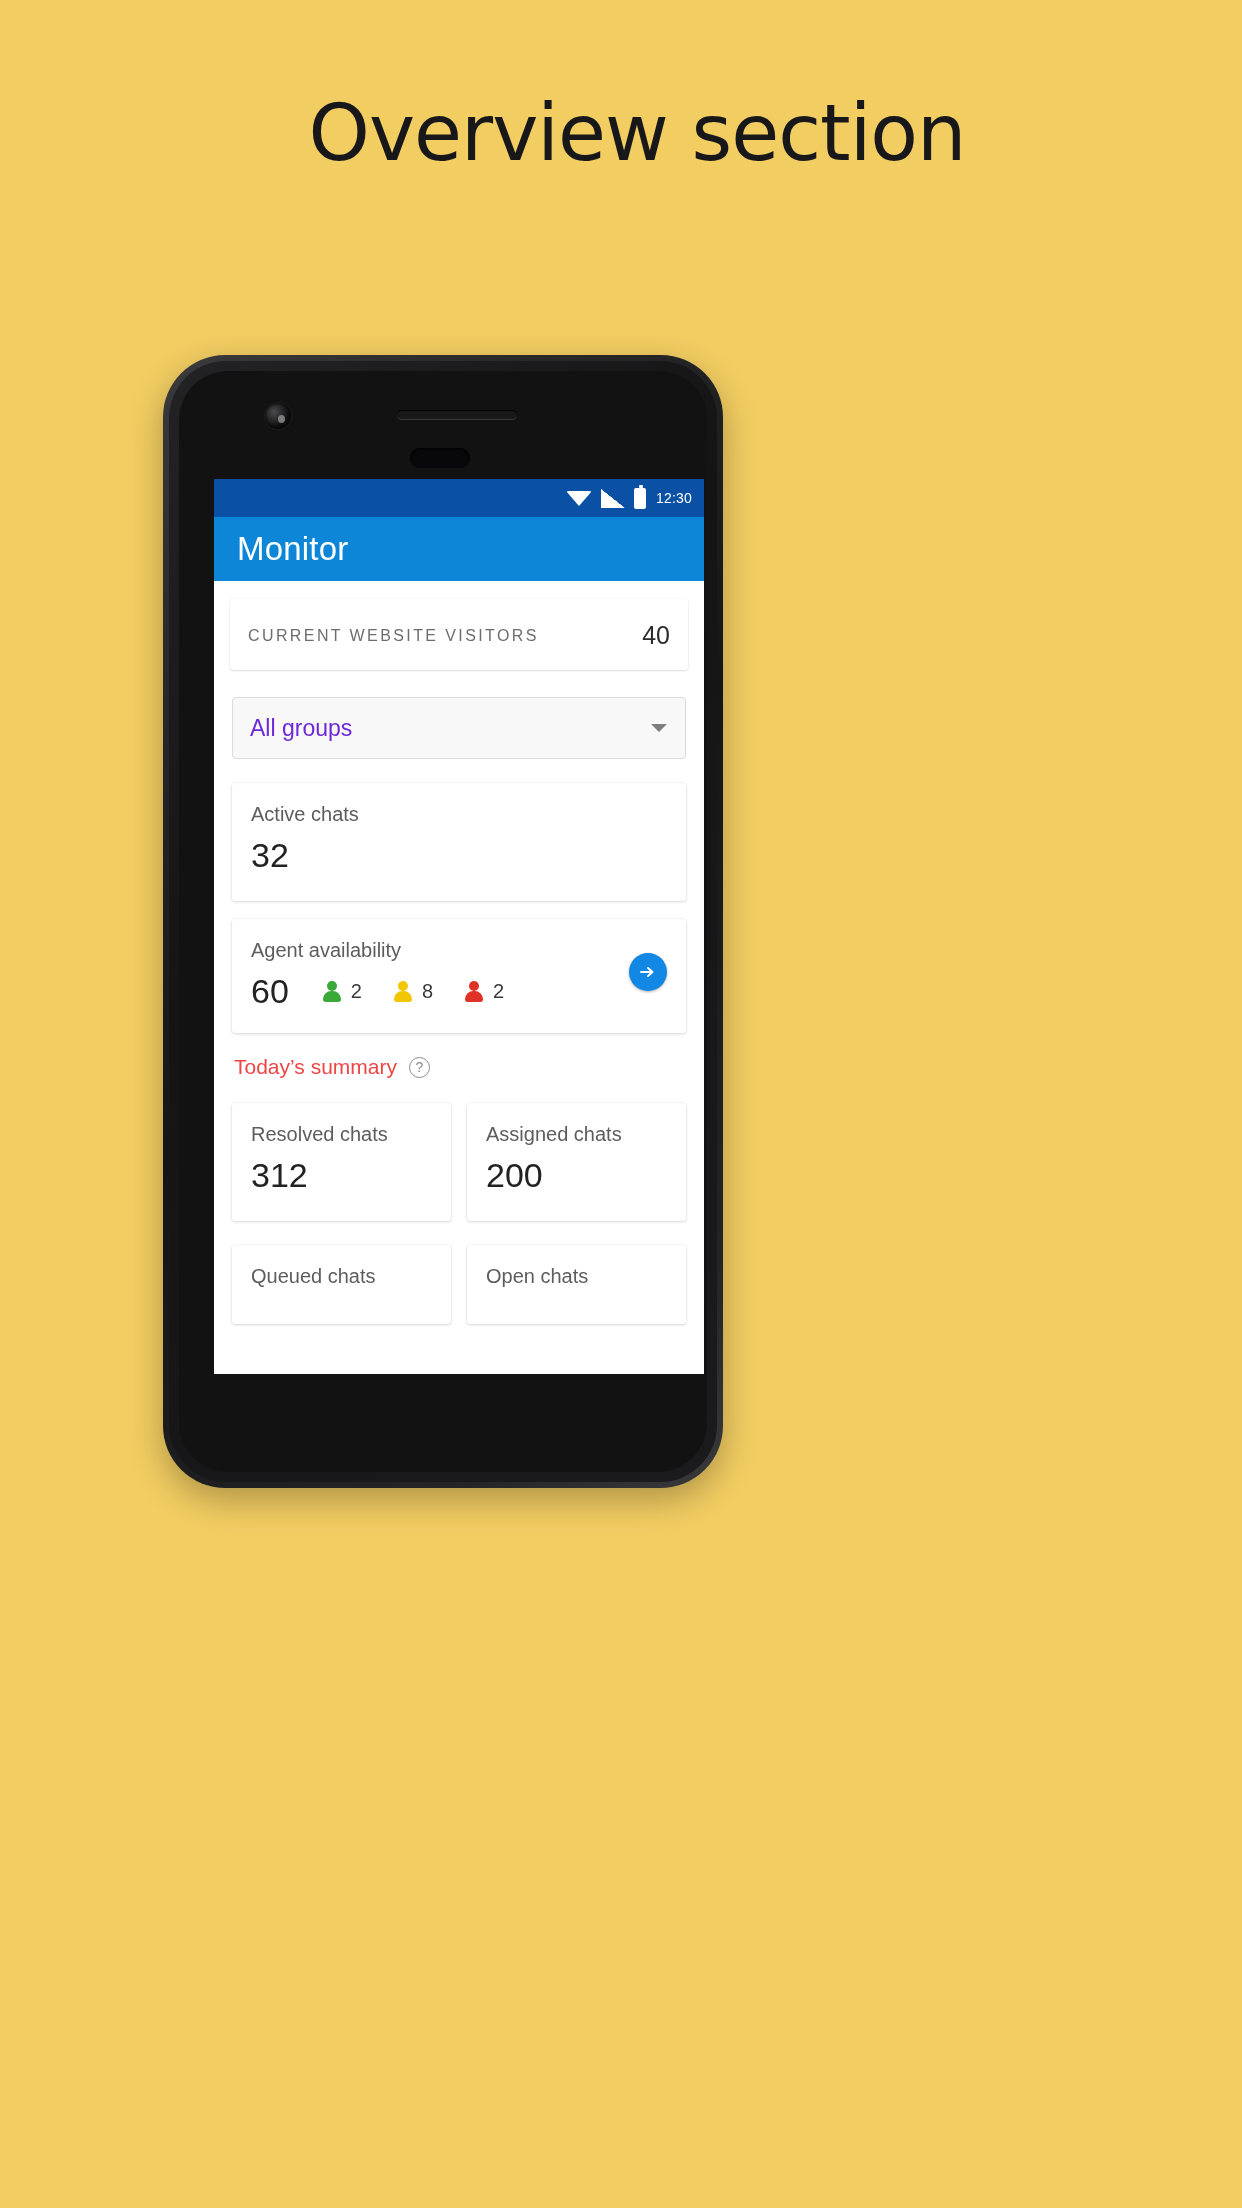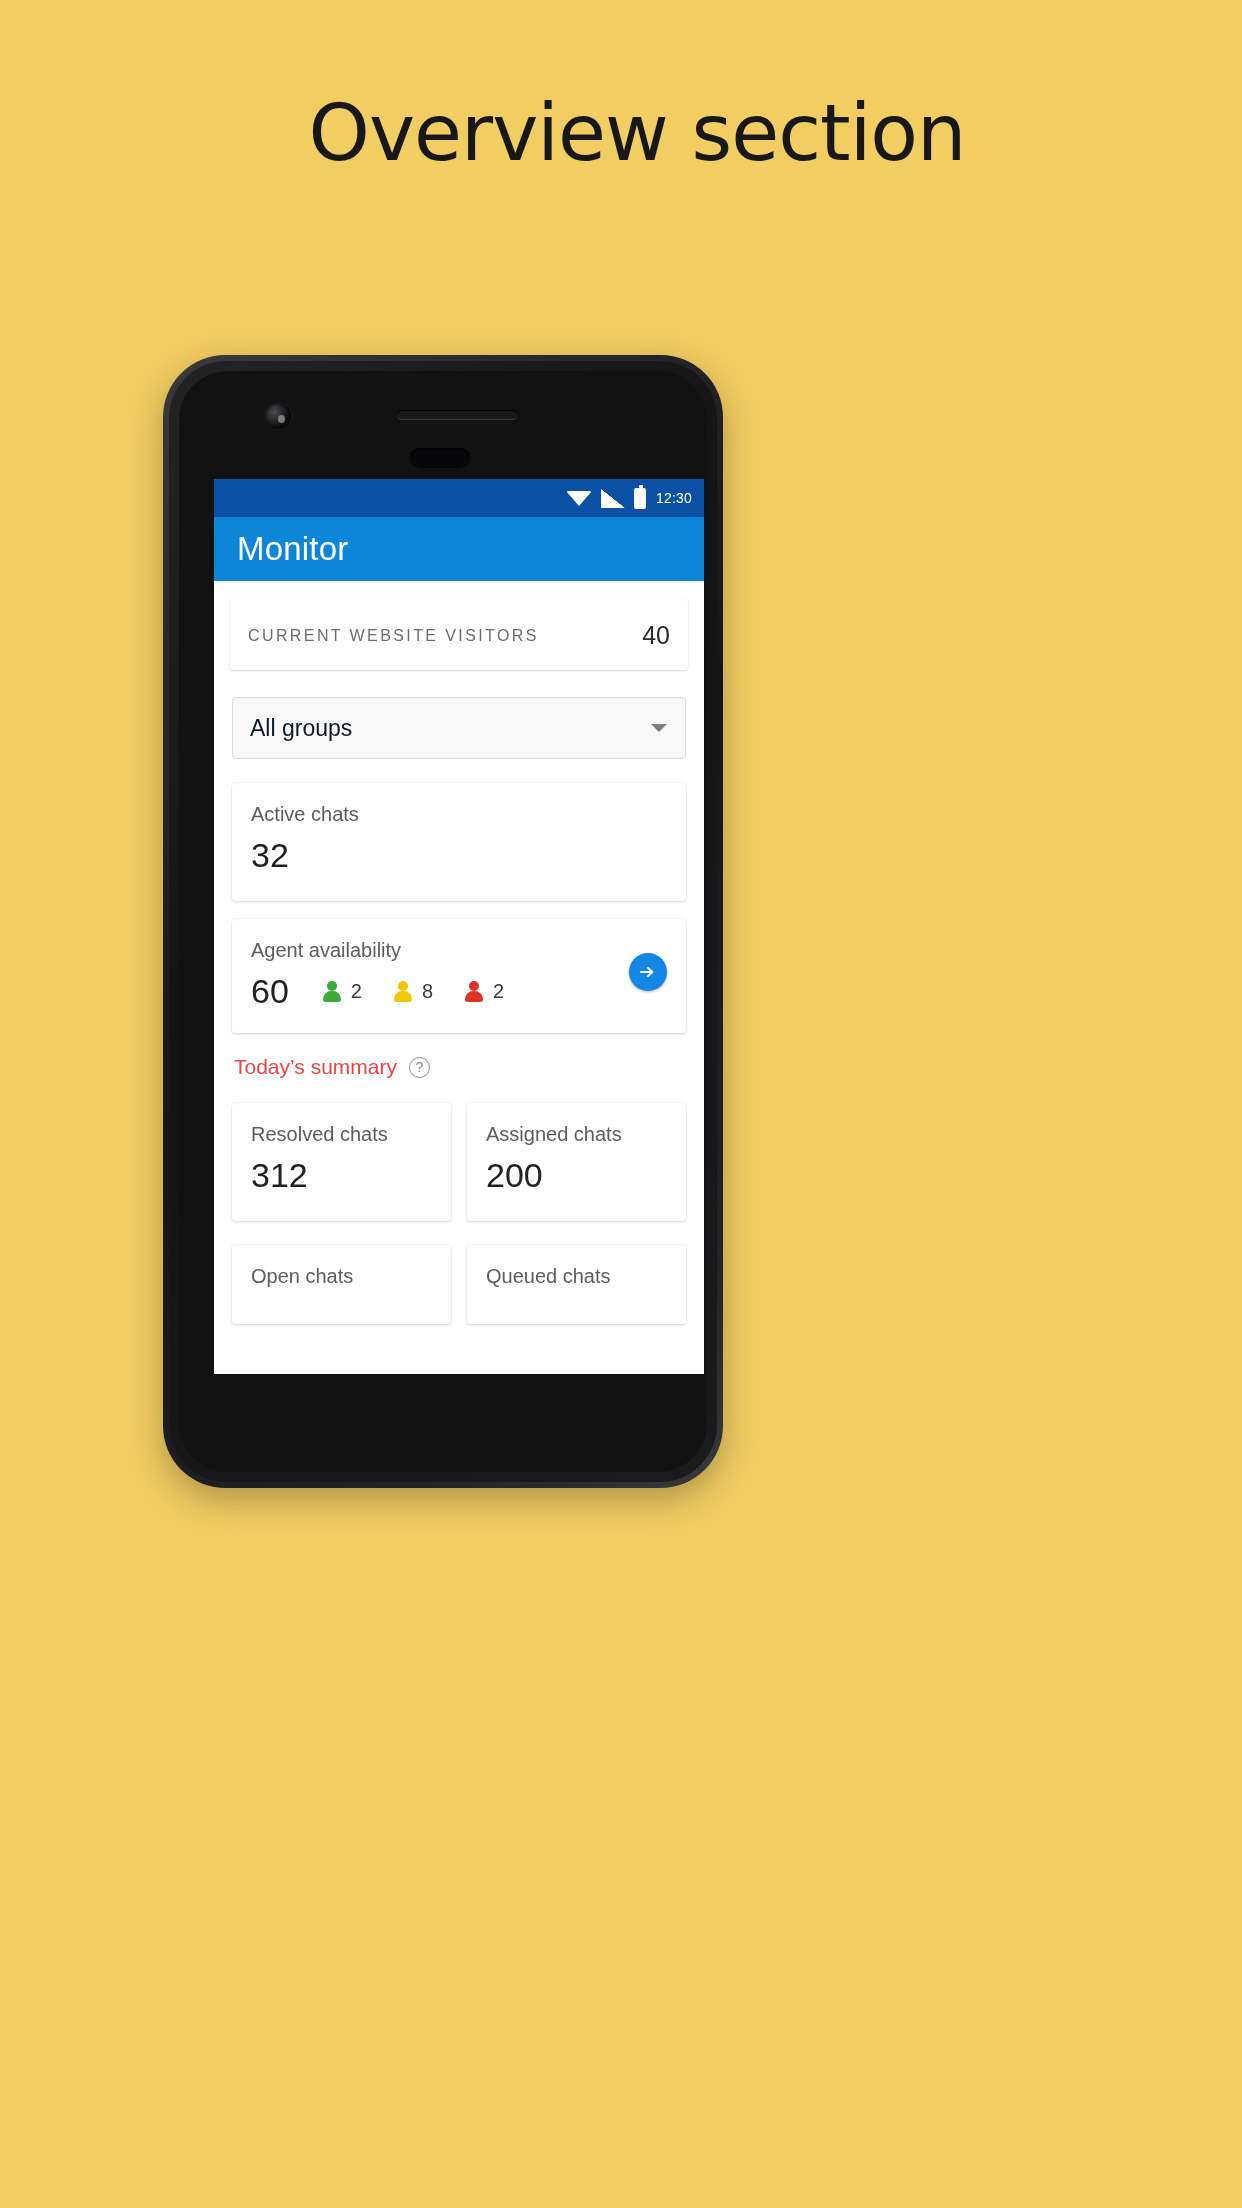--- a/index.html
+++ b/index.html
@@ -147,21 +147,21 @@
   
   .dropdown{
     margin:27px 18px 0 18px;
     height:62px;
     background:#f8f8f8;
     border:1px solid #dcdcdc;
     border-radius:4px;
     display:flex; align-items:center; justify-content:space-between;
     padding:0 18px 0 17px;
   }
-  .dropdown-value{ font-size:23px; color:#0f172a; }
+  .dropdown-value{ font-size:23px; color:#6d28d9; }
   .caret{
     width:0;height:0;
     border-left:8px solid transparent;
     border-right:8px solid transparent;
     border-top:8px solid #7e7e7e;
   }
 
   
   .grid{
     display:flex; gap:16px;
@@ -321,25 +321,25 @@
               <div class="card-value">312</div>
             </div>
             <div class="card">
               <div class="card-label">Assigned chats</div>
               <div class="card-value">200</div>
             </div>
           </div>
 
           <div class="grid">
             <div class="card">
+              <div class="card-label">Queued chats</div>
+              <div class="card-value"></div>
+            </div>
+            <div class="card">
               <div class="card-label">Open chats</div>
-              <div class="card-value"></div>
-            </div>
-            <div class="card">
-              <div class="card-label">Queued chats</div>
               <div class="card-value"></div>
             </div>
           </div>
 
         </div>
 
       </div>
     </div>
   </div>
 </div>

